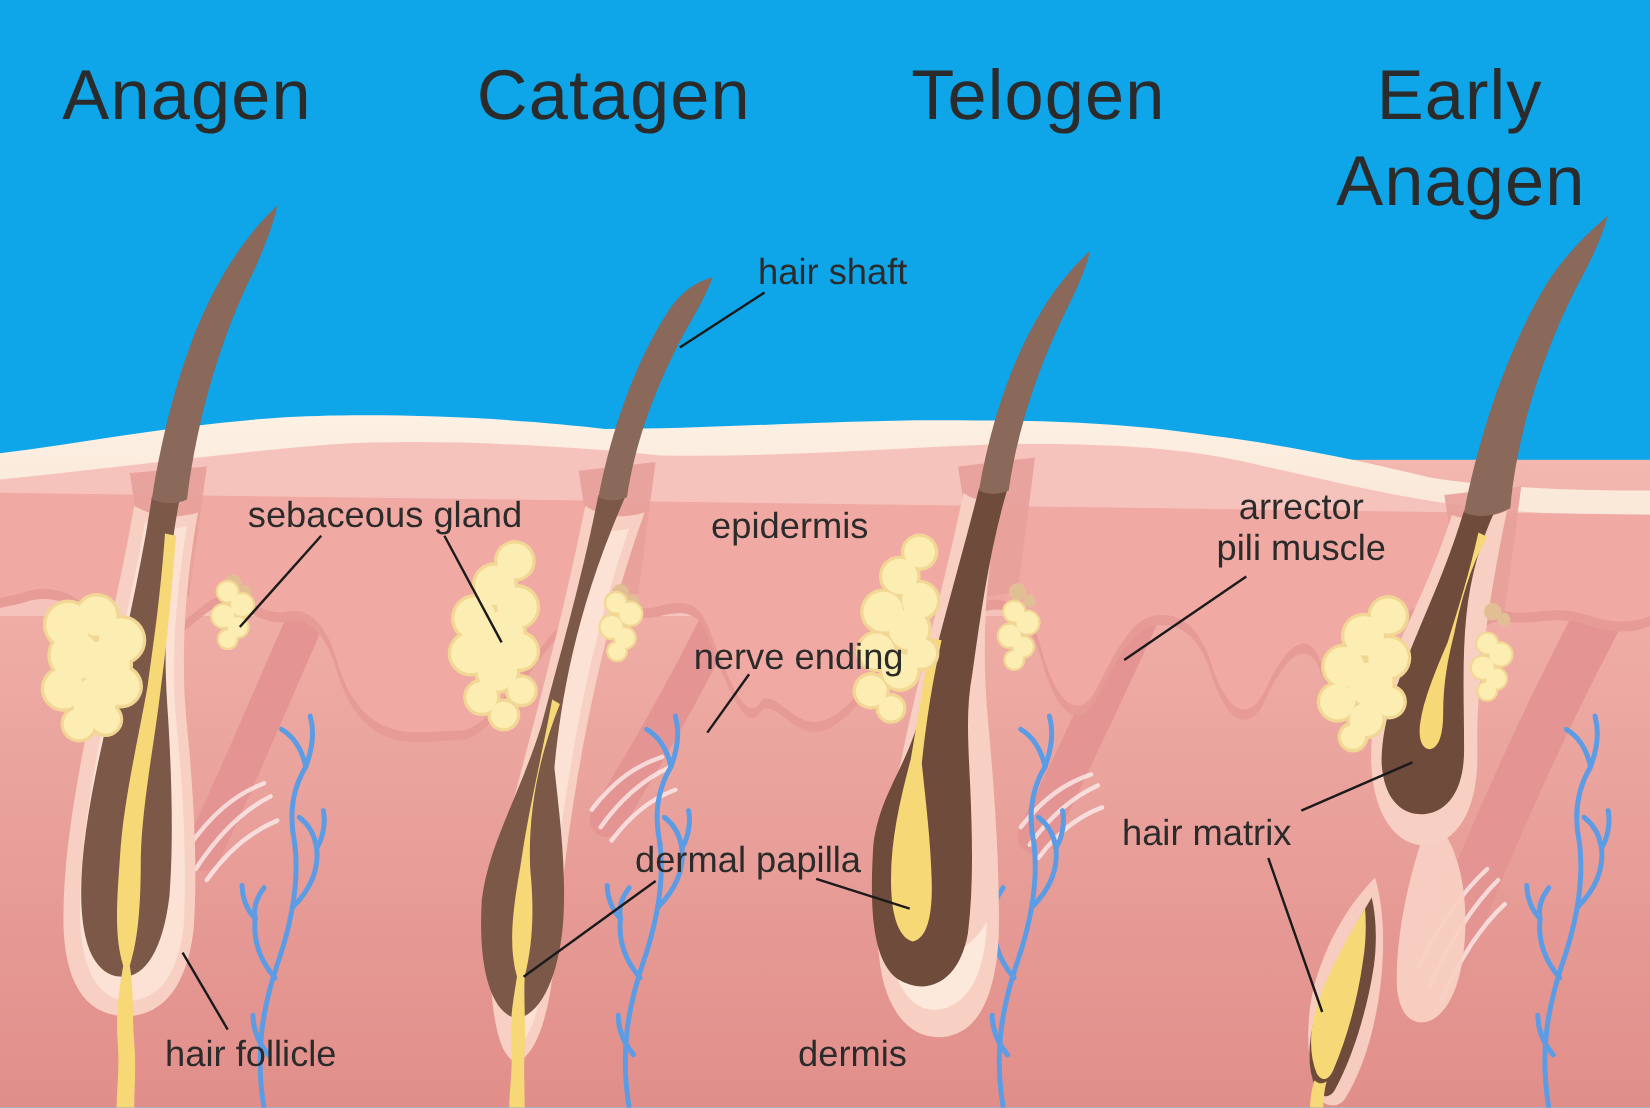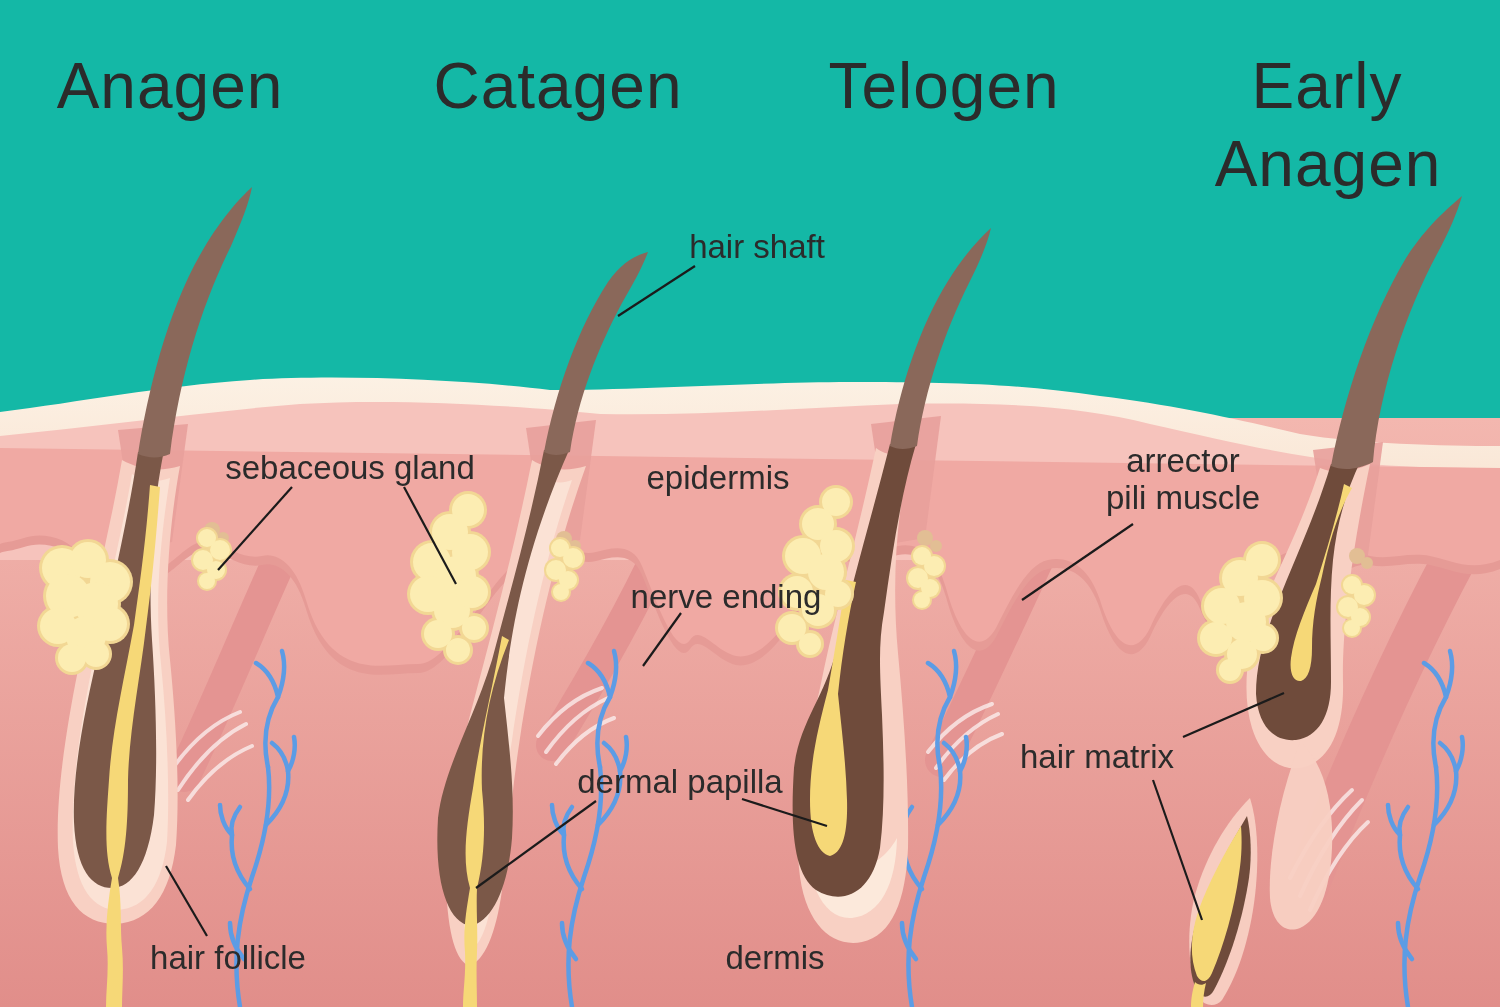--- a/index.html
+++ b/index.html
@@ -1,16 +1,16 @@
 <!DOCTYPE html>
 <html style="--c-text: #2b2b2b; --c-leader_line: #1b1b1b; --c-background: #ffffff; --c-epidermis_cream_top: #fcf1e4; --c-epidermis_cream: #fae7d6; --c-epidermis_light: #f6c3bc; --c-epidermis_pink: #f0a9a3; --c-epidermis_shadow: #e69b96; --c-dermis_top: #f3b7af; --c-dermis_bottom: #e18e8a; --c-muscle_pink: #e49492; --c-collar_pink: #e8a09b; --c-follicle_sheath: #f8d0c3; --c-follicle_sheath_inner: #fbe2d5; --c-follicle_cup: #fce9db; --c-hair_shaft_brown: #8a685a; --c-hair_root_brown: #7b5848; --c-hair_club_brown: #6f4b3b; --c-papilla_yellow: #f6d877; --c-gland_fill: #fcedb2; --c-gland_border: #f2d794; --c-gland_tan: #e2be94; --c-nerve_blue: #5c9ce5;"><head>
 <meta charset="utf-8">
 <style>
   html,body{margin:0;padding:0;background:#fff;}
-  .stage{position:relative;width:1500px;height:1007px;overflow:hidden;background:#14b8a6;}
+  .stage{position:relative;width:1500px;height:1007px;overflow:hidden;background:#0ea5e9;}
   svg{display:block;width:1500px;height:1007px;}
   text{font-family:"Liberation Sans",sans-serif;fill:var(--c-text,#2b2b2b);}
   .title{font-size:64px;letter-spacing:1px;}
   .lbl{font-size:33px;}
   .leader{stroke:var(--c-leader_line,#1b1b1b);stroke-width:2.2;fill:none;}
   .dermis-fill{fill:url(#dermisGrad);}
   .cream{fill:url(#creamGrad);}
   .strip{fill:var(--c-epidermis_light,#f6c3bc);}
   .lobes{fill:var(--c-epidermis_pink,#f0a9a3);}
   .lobes-shadow{fill:var(--c-epidermis_shadow,#e69b96);}

